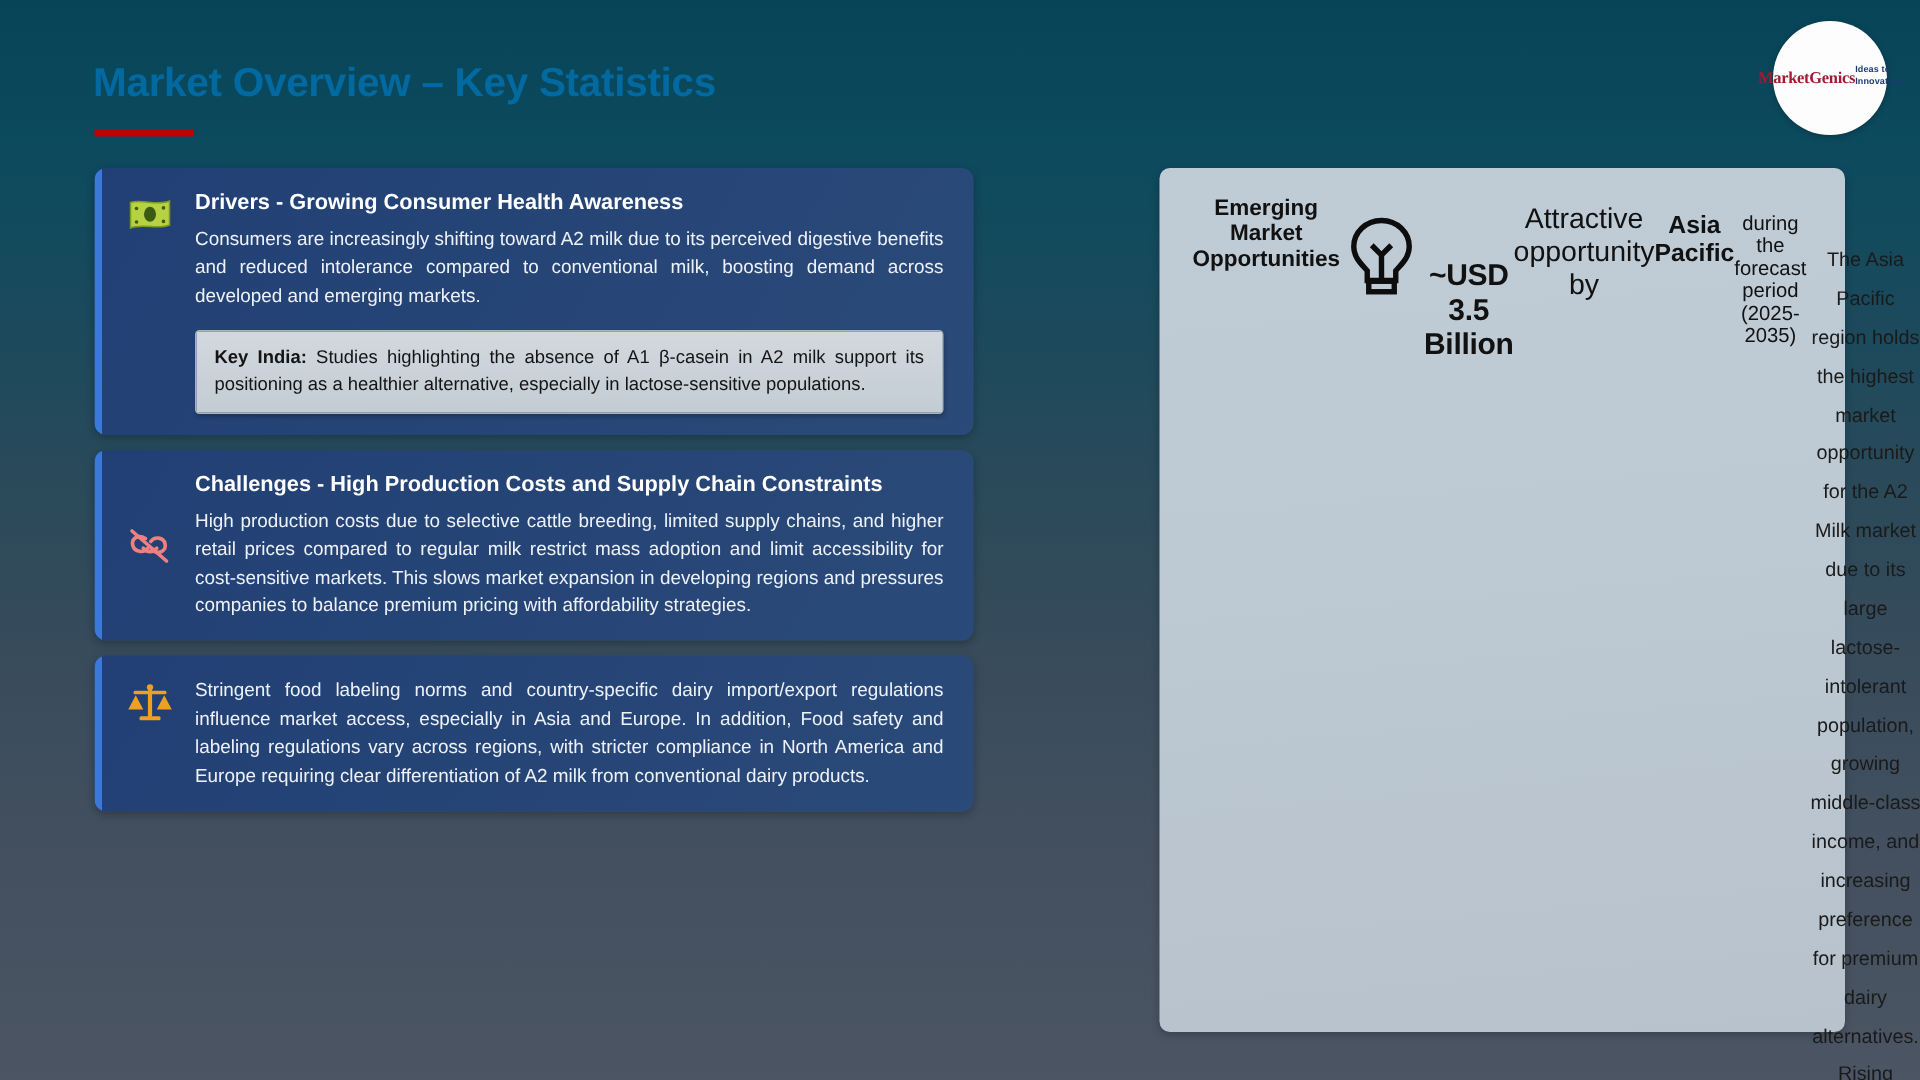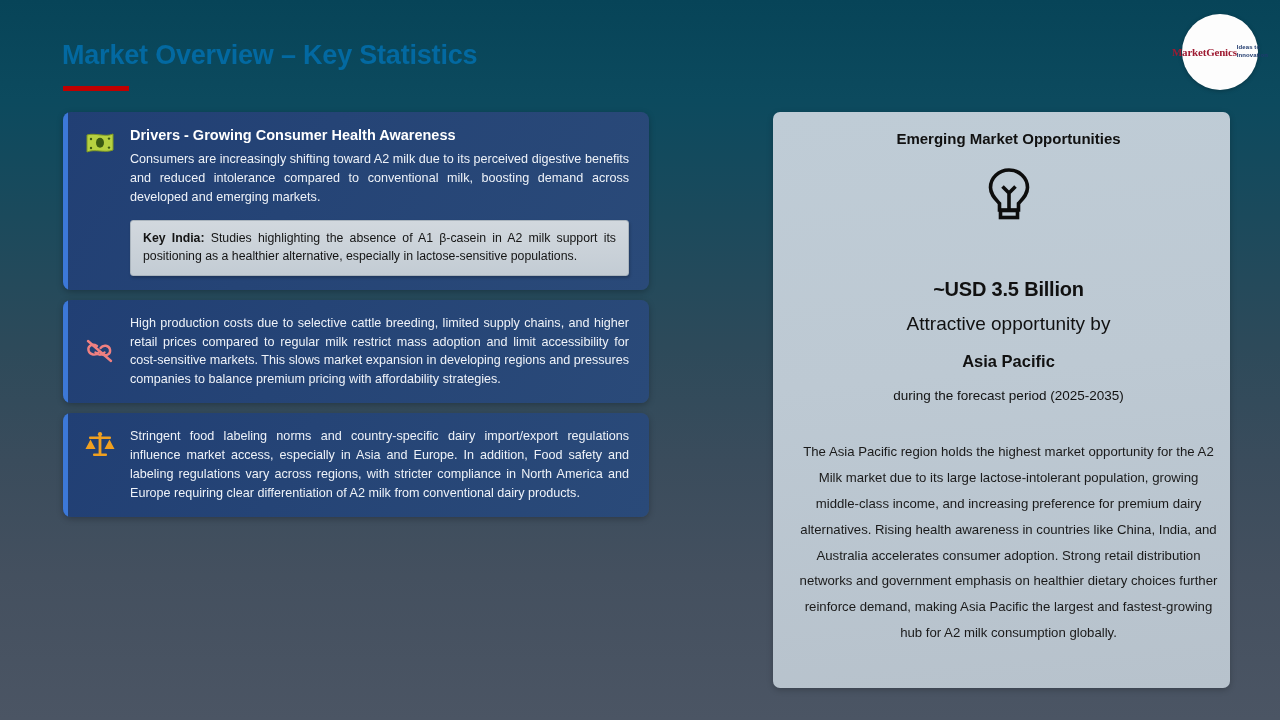--- a/index.html
+++ b/index.html
@@ -150,21 +150,20 @@
     top: 112px;
     width: 457px;
     height: 576px;
     border-radius: 7px;
     background: linear-gradient(175deg, #bfccd6 0%, #bdc9d3 45%, #b7c2cc 100%);
     box-shadow: 0 2px 6px rgba(0,0,0,0.22);
     padding: 12px 8px 14px 22px;
     text-align: center;
     color: #111111;
     display: flex;
-    flex-direction: column;
   }
   .rp-title {
     font-size: 15px;
     font-weight: bold;
     color: #111111;
     margin-top: 6px;
   }
   .rp-icon { margin-top: 18px; }
   .rp-value {
     font-size: 20px;
@@ -241,20 +240,21 @@
       <svg width="32" height="28" viewBox="0 0 32 28">
         <g fill="none" stroke="#f08080" stroke-width="2.4" stroke-linecap="round">
           <path d="M13 9 C8 6, 3.5 9, 4.5 13.5 C5.5 18, 12 19, 14.5 15.5"></path>
           <path d="M17 17 C22.5 20, 27 17, 26 12.5 C25 8, 19 7.5, 16.5 11"></path>
           <path d="M11.5 15.5 C14 18.5, 18 18.5, 20.5 15.5"></path>
         </g>
         <line x1="4" y1="4" x2="27" y2="24" stroke="#f08080" stroke-width="2.4" stroke-linecap="round"></line>
       </svg>
     </div>
     <div class="card-body">
+      <div class="card-title">Challenges - High Production Costs and Supply Chain Constraints</div>
       <div class="card-text">High production costs due to selective cattle breeding, limited supply chains, and higher retail prices compared to regular milk restrict mass adoption and limit accessibility for cost-sensitive markets. This slows market expansion in developing regions and pressures companies to balance premium pricing with affordability strategies.</div>
     </div>
   </div>
 
   <div class="card">
     <div class="card-icon">
       <svg width="32" height="30" viewBox="0 0 32 30">
         <g fill="#f0a020">
           <rect x="14.6" y="5" width="2.8" height="18" rx="0.6"></rect>
           <rect x="5" y="5.5" width="22" height="2.4" rx="1"></rect>

